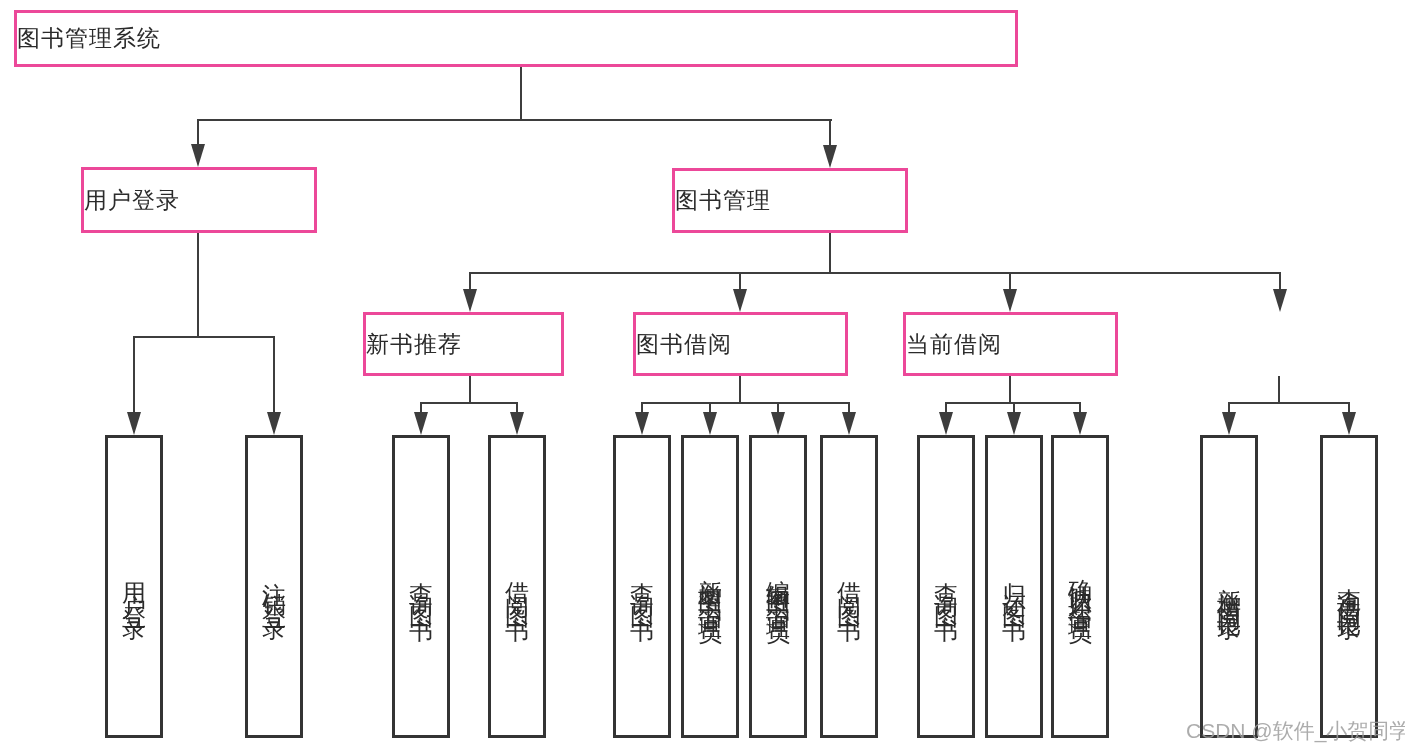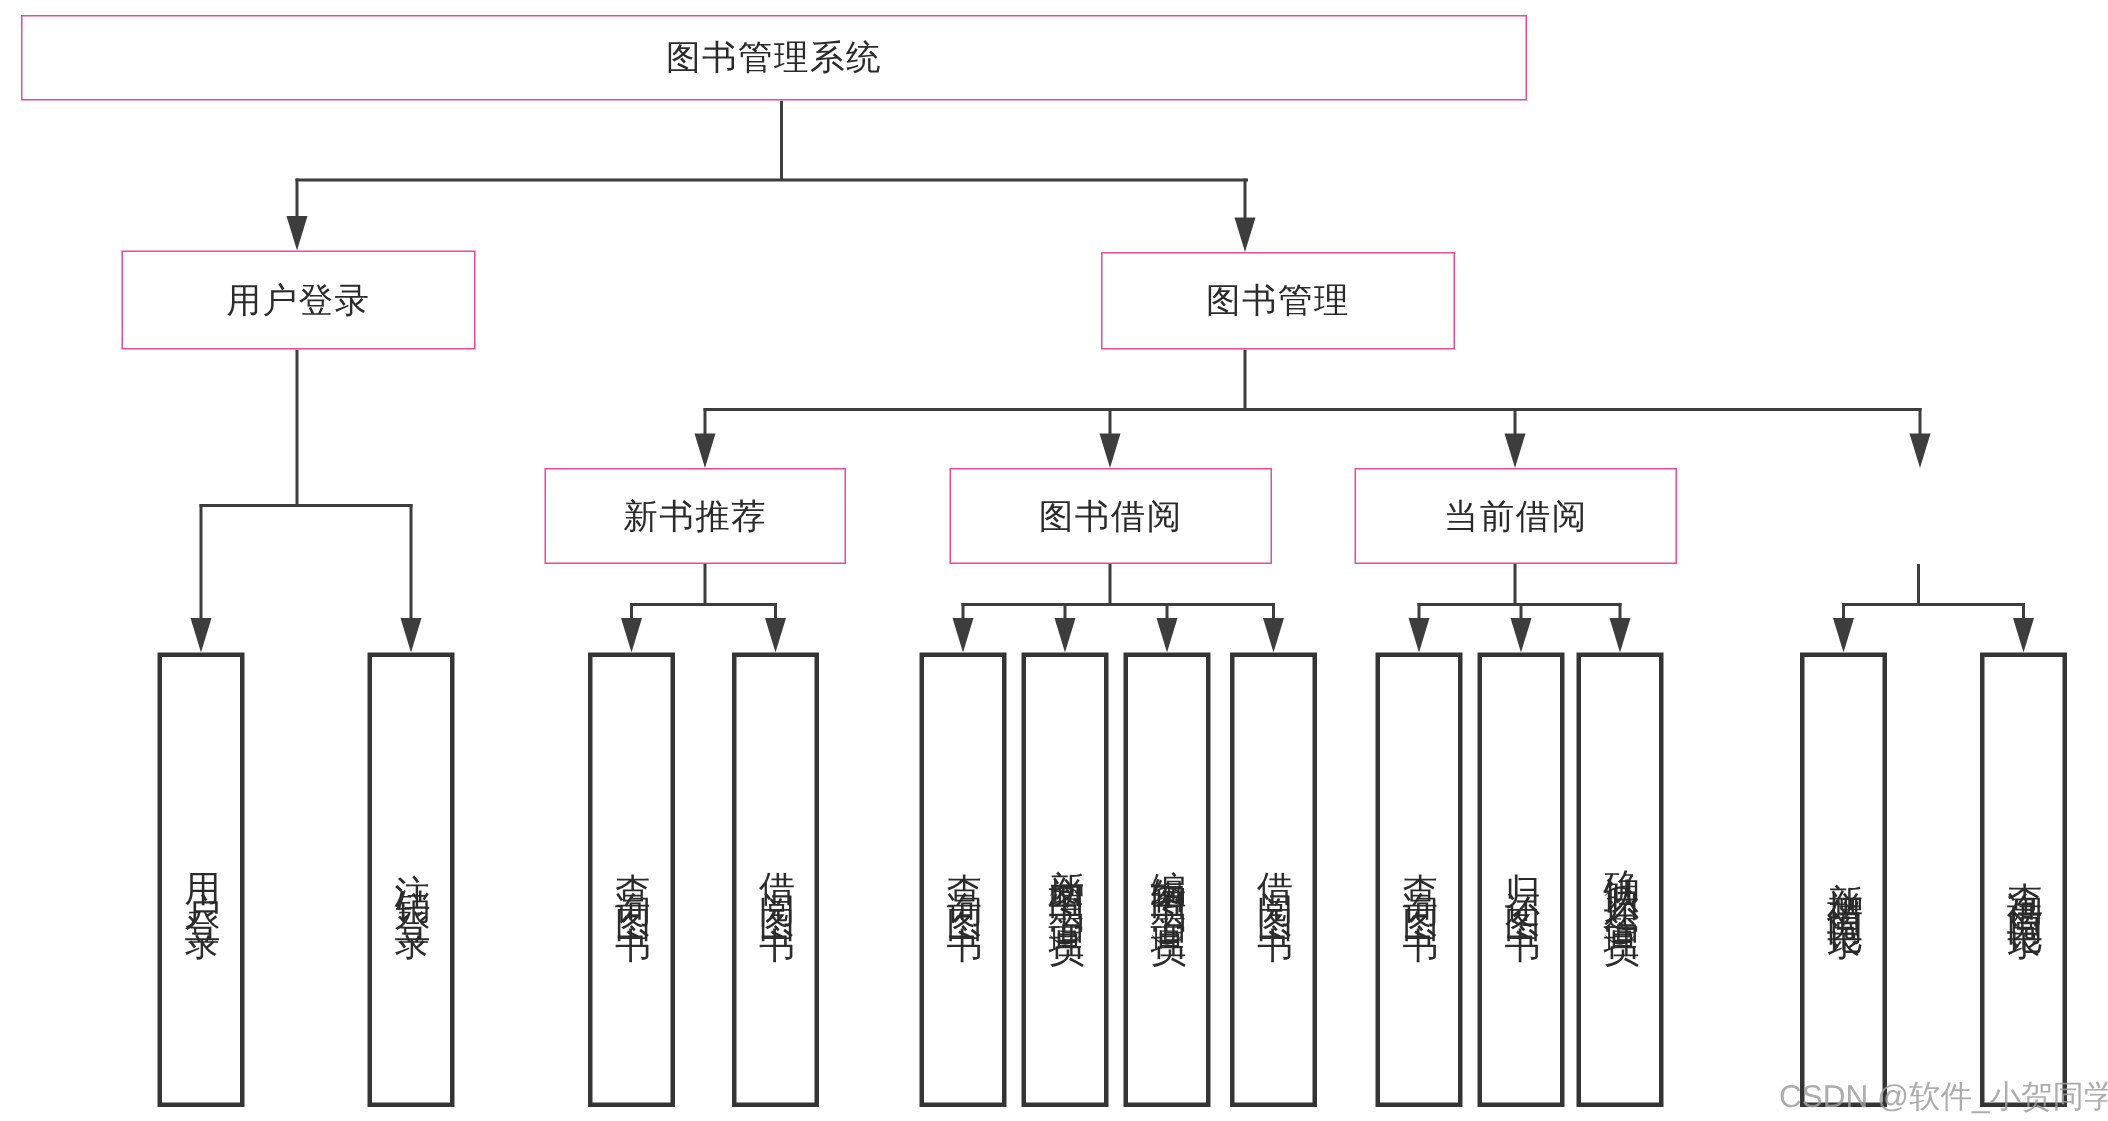--- a/index.html
+++ b/index.html
@@ -4,22 +4,22 @@
 <style>
   html,body{margin:0;padding:0;background:#ffffff;}
   body{
     width:1405px;height:747px;position:relative;overflow:hidden;
     font-family:"Liberation Sans",sans-serif;
   }
   #canvas{position:absolute;inset:0;width:1405px;height:747px;}
 
   
   .hbox{
-    position:absolute;background:#ffffff;border:1px solid #ec4899;
-    box-sizing:border-box;display:flex;align-items:center;justify-content:center;
+    position:absolute;background:#ffffff;border:3px solid #ec4899;
+    box-sizing:border-box;display:flex;align-items:center;
     font-size:23px;color:#2b2b2b;letter-spacing:1px;white-space:nowrap;
     z-index:2;
   }
 
   
   .vbox{
     position:absolute;top:435px;width:58px;height:303px;
     background:#ffffff;border:3px solid #343434;box-sizing:border-box;
     display:flex;align-items:center;justify-content:center;z-index:2;
   }
@@ -52,21 +52,21 @@
 
 <div id="canvas">
 
   <div class="hbox" style="left:14px;top:10px;width:1004px;height:57px">
     <span>图书管理系统</span>
   </div>
 
   <div class="hbox" style="left:81px;top:167px;width:236px;height:66px">
     <span>用户登录</span>
   </div>
-  <div class="hbox" style="left:734px;top:168px;width:236px;height:65px">
+  <div class="hbox" style="left:672px;top:168px;width:236px;height:65px">
     <span>图书管理</span>
   </div>
 
   <div class="hbox" style="left:363px;top:312px;width:201px;height:64px">
     <span>新书推荐</span>
   </div>
   <div class="hbox" style="left:633px;top:312px;width:215px;height:64px">
     <span>图书借阅</span>
   </div>
   <div class="hbox" style="left:903px;top:312px;width:215px;height:64px">

